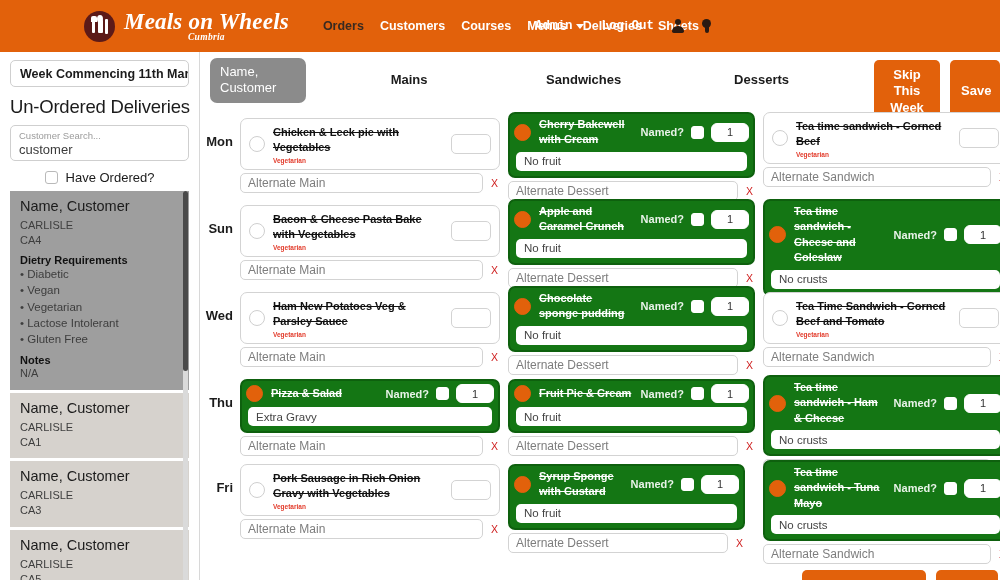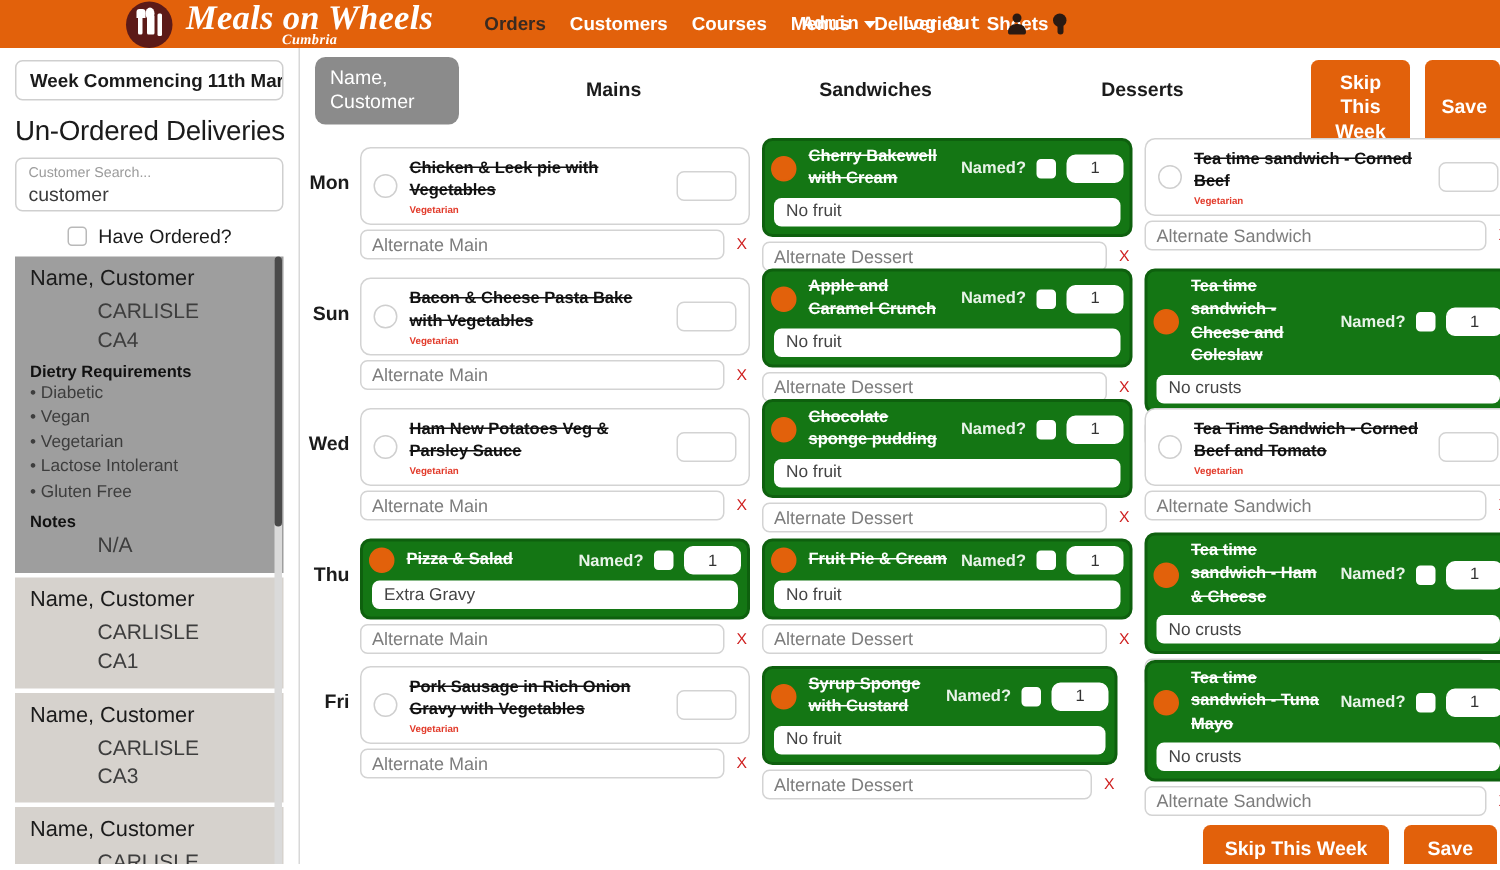--- a/index.html
+++ b/index.html
@@ -5,21 +5,21 @@
   * { box-sizing: border-box; margin: 0; padding: 0; }
   html, body {
     width: 1000px; height: 580px;
     font-family: "Liberation Sans", sans-serif;
     background: #ffffff;
     overflow: hidden;
   }
 
   
   .navbar {
-    height: 32px;
+    height: 52px;
     background: #E2610B;
     display: flex;
     align-items: center;
     position: relative;
     width: 1000px;
   }
   .brand-wrap {
     display: flex; align-items: center; gap: 9px;
     margin-left: 84px;
   }
@@ -144,21 +144,21 @@
   }
   .have-ordered label { font-size: 13px; color: #1b1b1b; }
 
   .cust-list { position: relative; }
   .cust-card {
     background: #d6d2cd; padding: 7px 10px 9px 10px;
     margin-bottom: 3px;
   }
   .cust-card.selected { background: #9e9e9e; }
   .cust-name { font-size: 14.5px; color: #1b1b1b; margin-bottom: 4px; }
-  .cust-line { font-size: 14px; color: #3d3d3d; line-height: 1.35; margin-left: 45px; }
+  .cust-line { font-size: 11px; color: #3d3d3d; line-height: 1.35; }
   .cust-h { font-size: 11px; font-weight: bold; color: #111; margin-top: 6px; }
   .cust-bullet { font-size: 11.5px; color: #3d3d3d; line-height: 1.43; }
   .scrollbar {
     position: absolute; right: 1px; top: 0; width: 5px;
     border-radius: 3px; background: #dadada; height: 430px;
   }
   .scrollbar .thumb {
     position: absolute; top: 0; left: 0; width: 5px; height: 180px;
     background: #4a4a4a; border-radius: 3px;
   }

